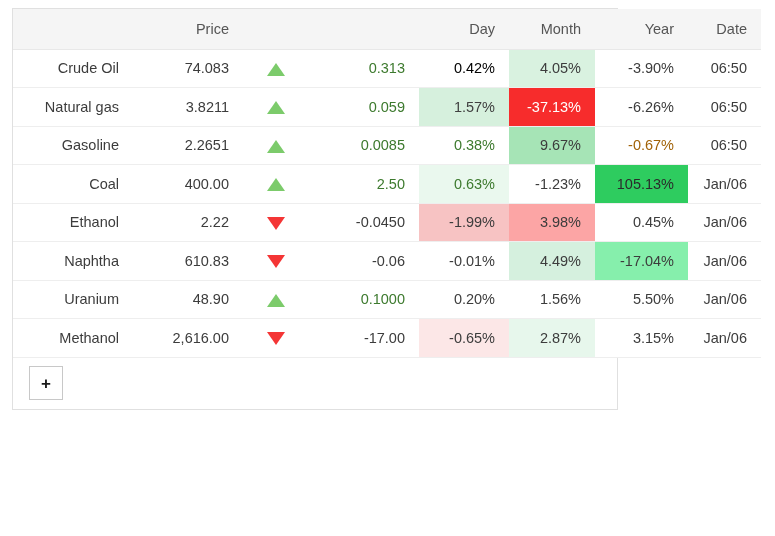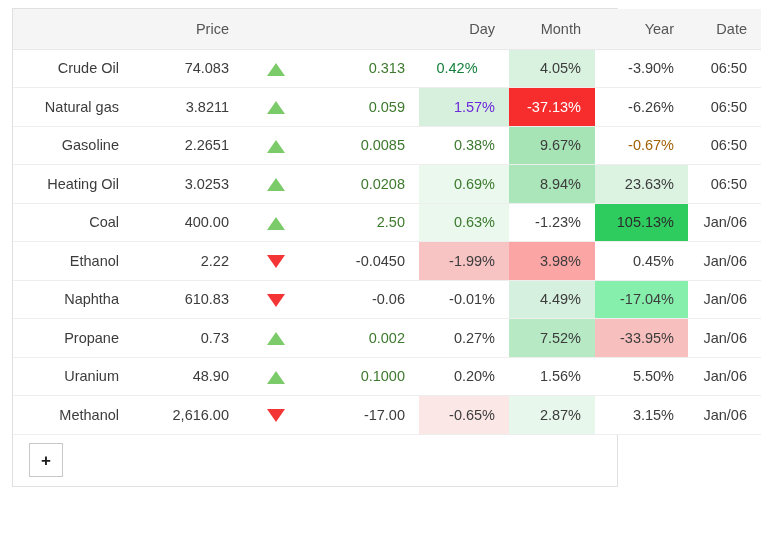--- a/index.html
+++ b/index.html
@@ -113,53 +113,43 @@
         <th>Year</th>
         <th>Date</th>
       </tr>
     </thead>
     <tbody id="tbody">
         <tr>
           <td class="c-name">Crude Oil</td>
           <td>74.083</td>
           <td class="c-arrow"><span class="up"></span></td>
           <td class="chg-pos">0.313</td>
-          <td style="background:#ffffff;color:#15803d;text-align:center;">0.42%</td>
+          <td style="background:#ffffff;color:#000000;">0.42%</td>
           <td style="background:#d9f2e0;color:#3c3c3c;">4.05%</td>
           <td style="background:#ffffff;color:#3c3c3c;">-3.90%</td>
           <td>06:50</td>
         </tr>
         <tr>
           <td class="c-name">Natural gas</td>
           <td>3.8211</td>
           <td class="c-arrow"><span class="up"></span></td>
           <td class="chg-pos">0.059</td>
-          <td style="background:#d6f0dd;color:#6d28d9;">1.57%</td>
+          <td style="background:#d6f0dd;color:#404040;">1.57%</td>
           <td style="background:#f72c2c;color:#ffffff;">-37.13%</td>
           <td style="background:#ffffff;color:#3c3c3c;">-6.26%</td>
           <td>06:50</td>
         </tr>
         <tr>
           <td class="c-name">Gasoline</td>
           <td>2.2651</td>
           <td class="c-arrow"><span class="up"></span></td>
           <td class="chg-pos">0.0085</td>
           <td style="background:#ffffff;color:#3d7a2e;">0.38%</td>
           <td style="background:#a6e4b6;color:#3c3c3c;">9.67%</td>
           <td style="background:#ffffff;color:#a16207;">-0.67%</td>
-          <td>06:50</td>
-        </tr>
-        <tr>
-          <td class="c-name">Heating Oil</td>
-          <td>3.0253</td>
-          <td class="c-arrow"><span class="up"></span></td>
-          <td class="chg-pos">0.0208</td>
-          <td style="background:#eaf8ee;color:#3d7a2e;">0.69%</td>
-          <td style="background:#abe5ba;color:#3c3c3c;">8.94%</td>
-          <td style="background:#dcf3e2;color:#3c3c3c;">23.63%</td>
           <td>06:50</td>
         </tr>
         <tr>
           <td class="c-name">Coal</td>
           <td>400.00</td>
           <td class="c-arrow"><span class="up"></span></td>
           <td class="chg-pos">2.50</td>
           <td style="background:#eaf8ee;color:#3d7a2e;">0.63%</td>
           <td style="background:#ffffff;color:#3c3c3c;">-1.23%</td>
           <td style="background:#2ecc5f;color:#2b2b2b;">105.13%</td>
@@ -179,30 +169,20 @@
           <td class="c-name">Naphtha</td>
           <td>610.83</td>
           <td class="c-arrow"><span class="down"></span></td>
           <td class="chg-neg">-0.06</td>
           <td style="background:#ffffff;color:#3c3c3c;">-0.01%</td>
           <td style="background:#d5f0de;color:#3c3c3c;">4.49%</td>
           <td style="background:#86efac;color:#3c3c3c;">-17.04%</td>
           <td>Jan/06</td>
         </tr>
         <tr>
-          <td class="c-name">Propane</td>
-          <td>0.73</td>
-          <td class="c-arrow"><span class="up"></span></td>
-          <td class="chg-pos">0.002</td>
-          <td style="background:#ffffff;color:#3c3c3c;">0.27%</td>
-          <td style="background:#b6e9c4;color:#3c3c3c;">7.52%</td>
-          <td style="background:#f8bfbf;color:#3c3c3c;">-33.95%</td>
-          <td>Jan/06</td>
-        </tr>
-        <tr>
           <td class="c-name">Uranium</td>
           <td>48.90</td>
           <td class="c-arrow"><span class="up"></span></td>
           <td class="chg-pos">0.1000</td>
           <td style="background:#ffffff;color:#3c3c3c;">0.20%</td>
           <td style="background:#ffffff;color:#3c3c3c;">1.56%</td>
           <td style="background:#ffffff;color:#3c3c3c;">5.50%</td>
           <td>Jan/06</td>
         </tr>
         <tr>

